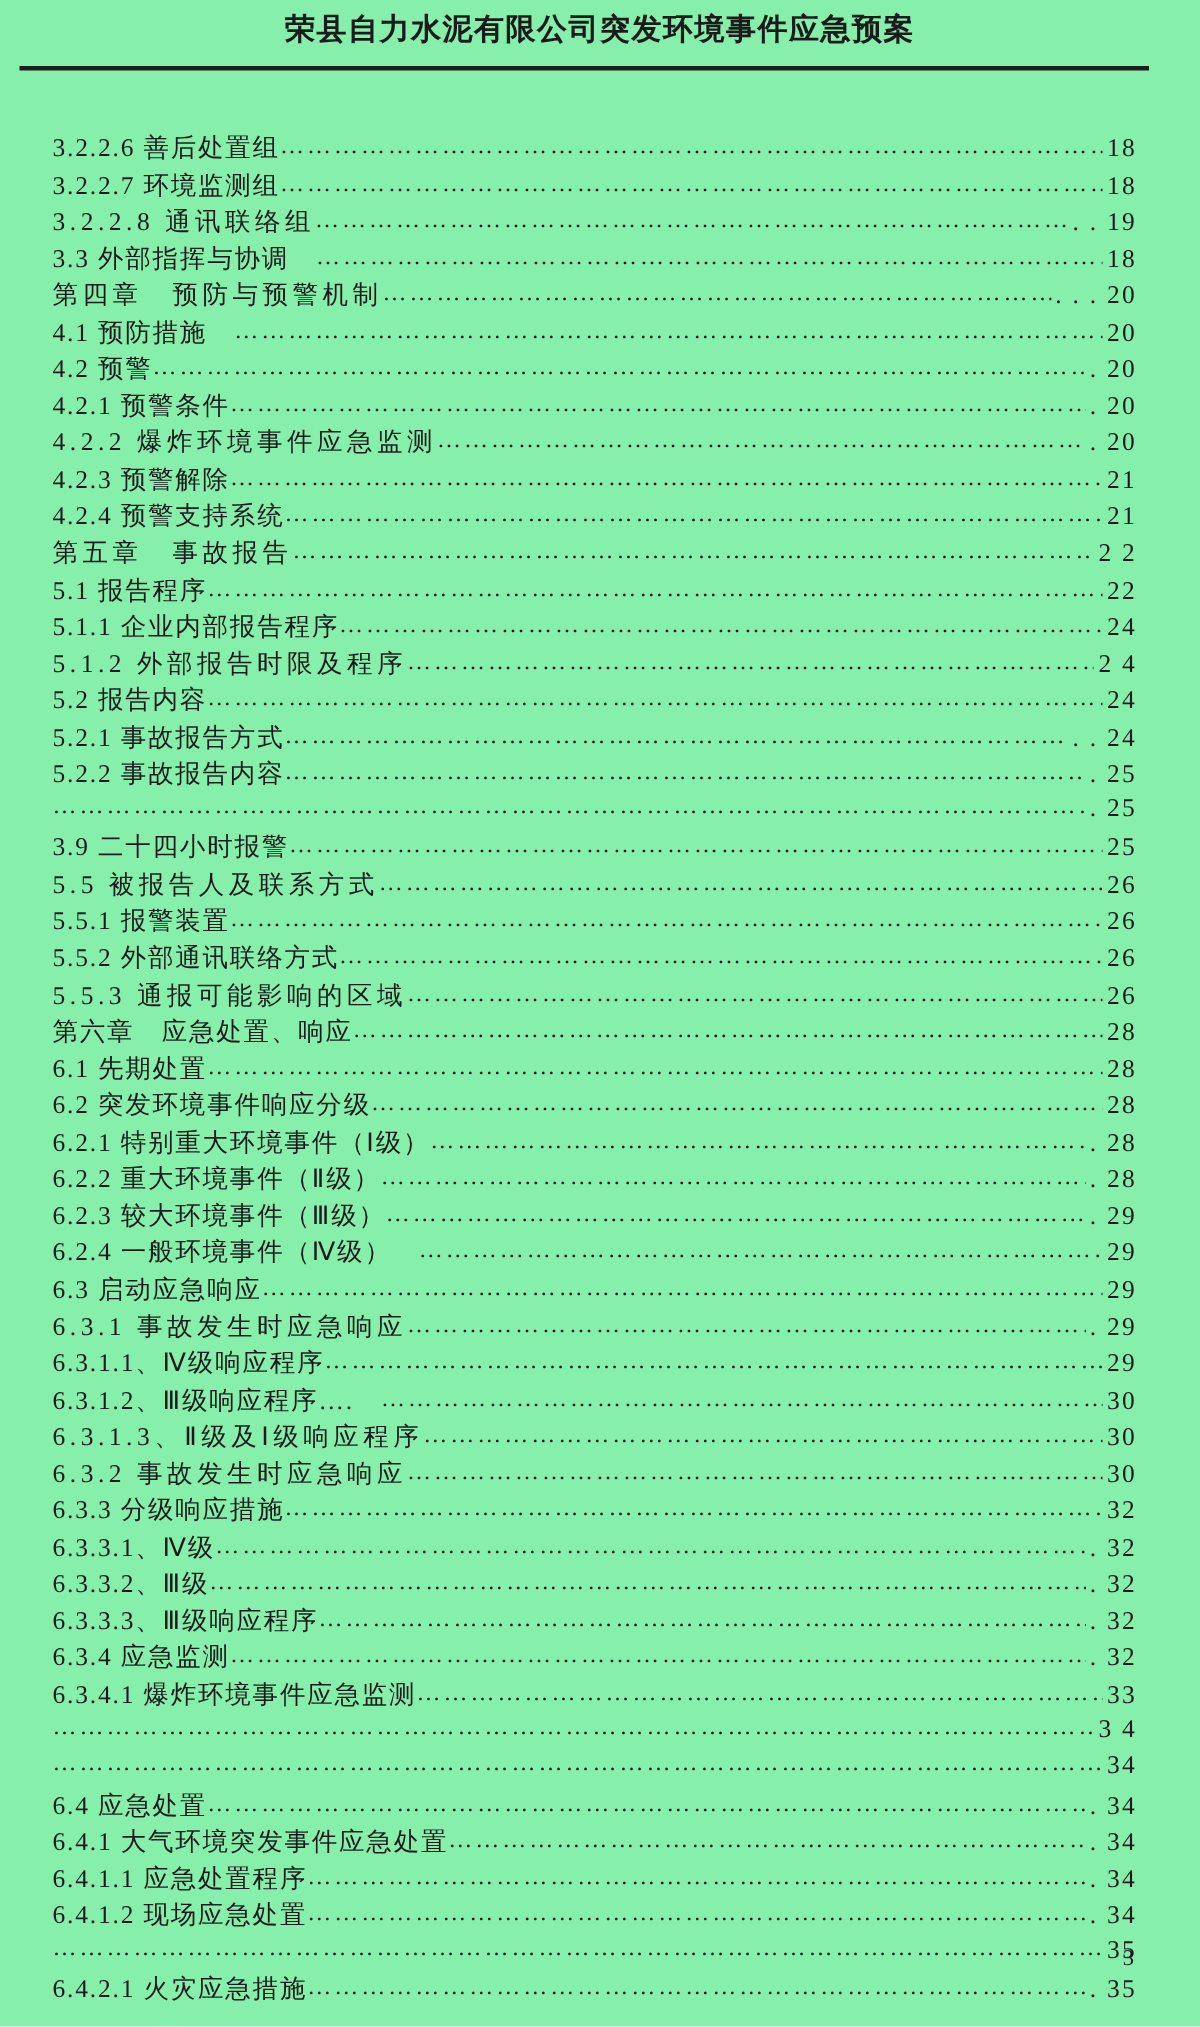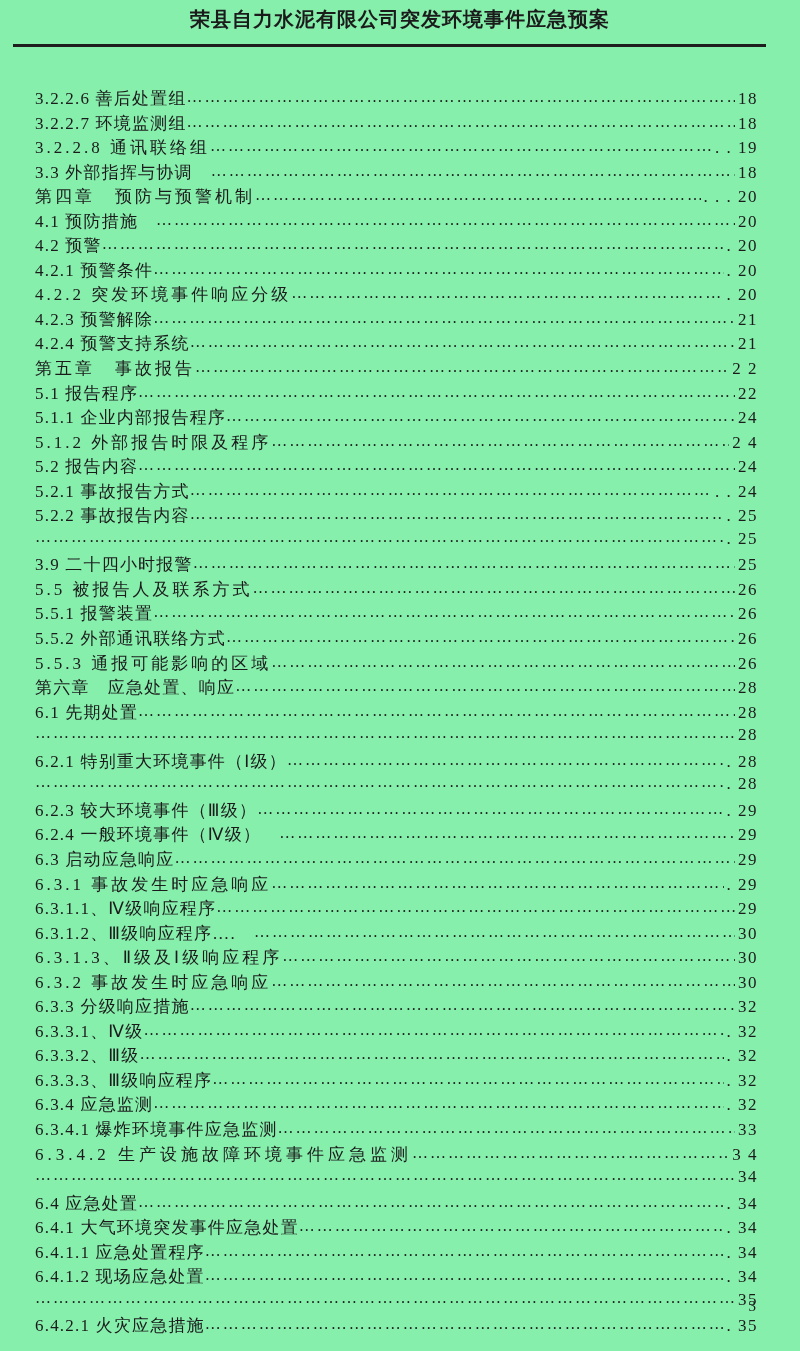--- a/index.html
+++ b/index.html
@@ -124,21 +124,21 @@
     <span class="toc-title">4.2 预警</span>
     <span class="toc-leader">………………………………………………………………………………………………………………………………………………………………</span>
     <span class="toc-page">. 20</span>
   </div>
       <div class="toc-row">
     <span class="toc-title">4.2.1 预警条件</span>
     <span class="toc-leader">………………………………………………………………………………………………………………………………………………………………</span>
     <span class="toc-page">. 20</span>
   </div>
       <div class="toc-row wide">
-    <span class="toc-title">4.2.2 突发环境事件响应分级</span>
+    <span class="toc-title">4.2.2 爆炸环境事件应急监测</span>
     <span class="toc-leader">………………………………………………………………………………………………………………………………………………………………</span>
     <span class="toc-page">. 20</span>
   </div>
       <div class="toc-row">
     <span class="toc-title">4.2.3 预警解除</span>
     <span class="toc-leader">………………………………………………………………………………………………………………………………………………………………</span>
     <span class="toc-page">21</span>
   </div>
       <div class="toc-row">
     <span class="toc-title">4.2.4 预警支持系统</span>
@@ -213,29 +213,31 @@
     <span class="toc-title">第六章　应急处置、响应</span>
     <span class="toc-leader">………………………………………………………………………………………………………………………………………………………………</span>
     <span class="toc-page">28</span>
   </div>
       <div class="toc-row">
     <span class="toc-title">6.1 先期处置</span>
     <span class="toc-leader">………………………………………………………………………………………………………………………………………………………………</span>
     <span class="toc-page">28</span>
   </div>
       <div class="toc-row">
+    <span class="toc-title">6.2 突发环境事件响应分级</span>
     <span class="toc-leader">………………………………………………………………………………………………………………………………………………………………</span>
     <span class="toc-page">28</span>
   </div>
       <div class="toc-row">
     <span class="toc-title">6.2.1 特别重大环境事件（Ⅰ级）</span>
     <span class="toc-leader">………………………………………………………………………………………………………………………………………………………………</span>
     <span class="toc-page">. 28</span>
   </div>
       <div class="toc-row">
+    <span class="toc-title">6.2.2 重大环境事件（Ⅱ级）</span>
     <span class="toc-leader">………………………………………………………………………………………………………………………………………………………………</span>
     <span class="toc-page">. 28</span>
   </div>
       <div class="toc-row">
     <span class="toc-title">6.2.3 较大环境事件（Ⅲ级）</span>
     <span class="toc-leader">………………………………………………………………………………………………………………………………………………………………</span>
     <span class="toc-page">. 29</span>
   </div>
       <div class="toc-row gap">
     <span class="toc-title">6.2.4 一般环境事件（Ⅳ级）</span>
@@ -296,21 +298,20 @@
     <span class="toc-title">6.3.4 应急监测</span>
     <span class="toc-leader">………………………………………………………………………………………………………………………………………………………………</span>
     <span class="toc-page">. 32</span>
   </div>
       <div class="toc-row">
     <span class="toc-title">6.3.4.1 爆炸环境事件应急监测</span>
     <span class="toc-leader">………………………………………………………………………………………………………………………………………………………………</span>
     <span class="toc-page">33</span>
   </div>
       <div class="toc-row xwide">
-    <span class="toc-title">6.3.4.2 生产设施故障环境事件应急监测</span>
     <span class="toc-leader">………………………………………………………………………………………………………………………………………………………………</span>
     <span class="toc-page">3 4</span>
   </div>
       <div class="toc-row">
     <span class="toc-leader">………………………………………………………………………………………………………………………………………………………………</span>
     <span class="toc-page">34</span>
   </div>
       <div class="toc-row">
     <span class="toc-title">6.4 应急处置</span>
     <span class="toc-leader">………………………………………………………………………………………………………………………………………………………………</span>

